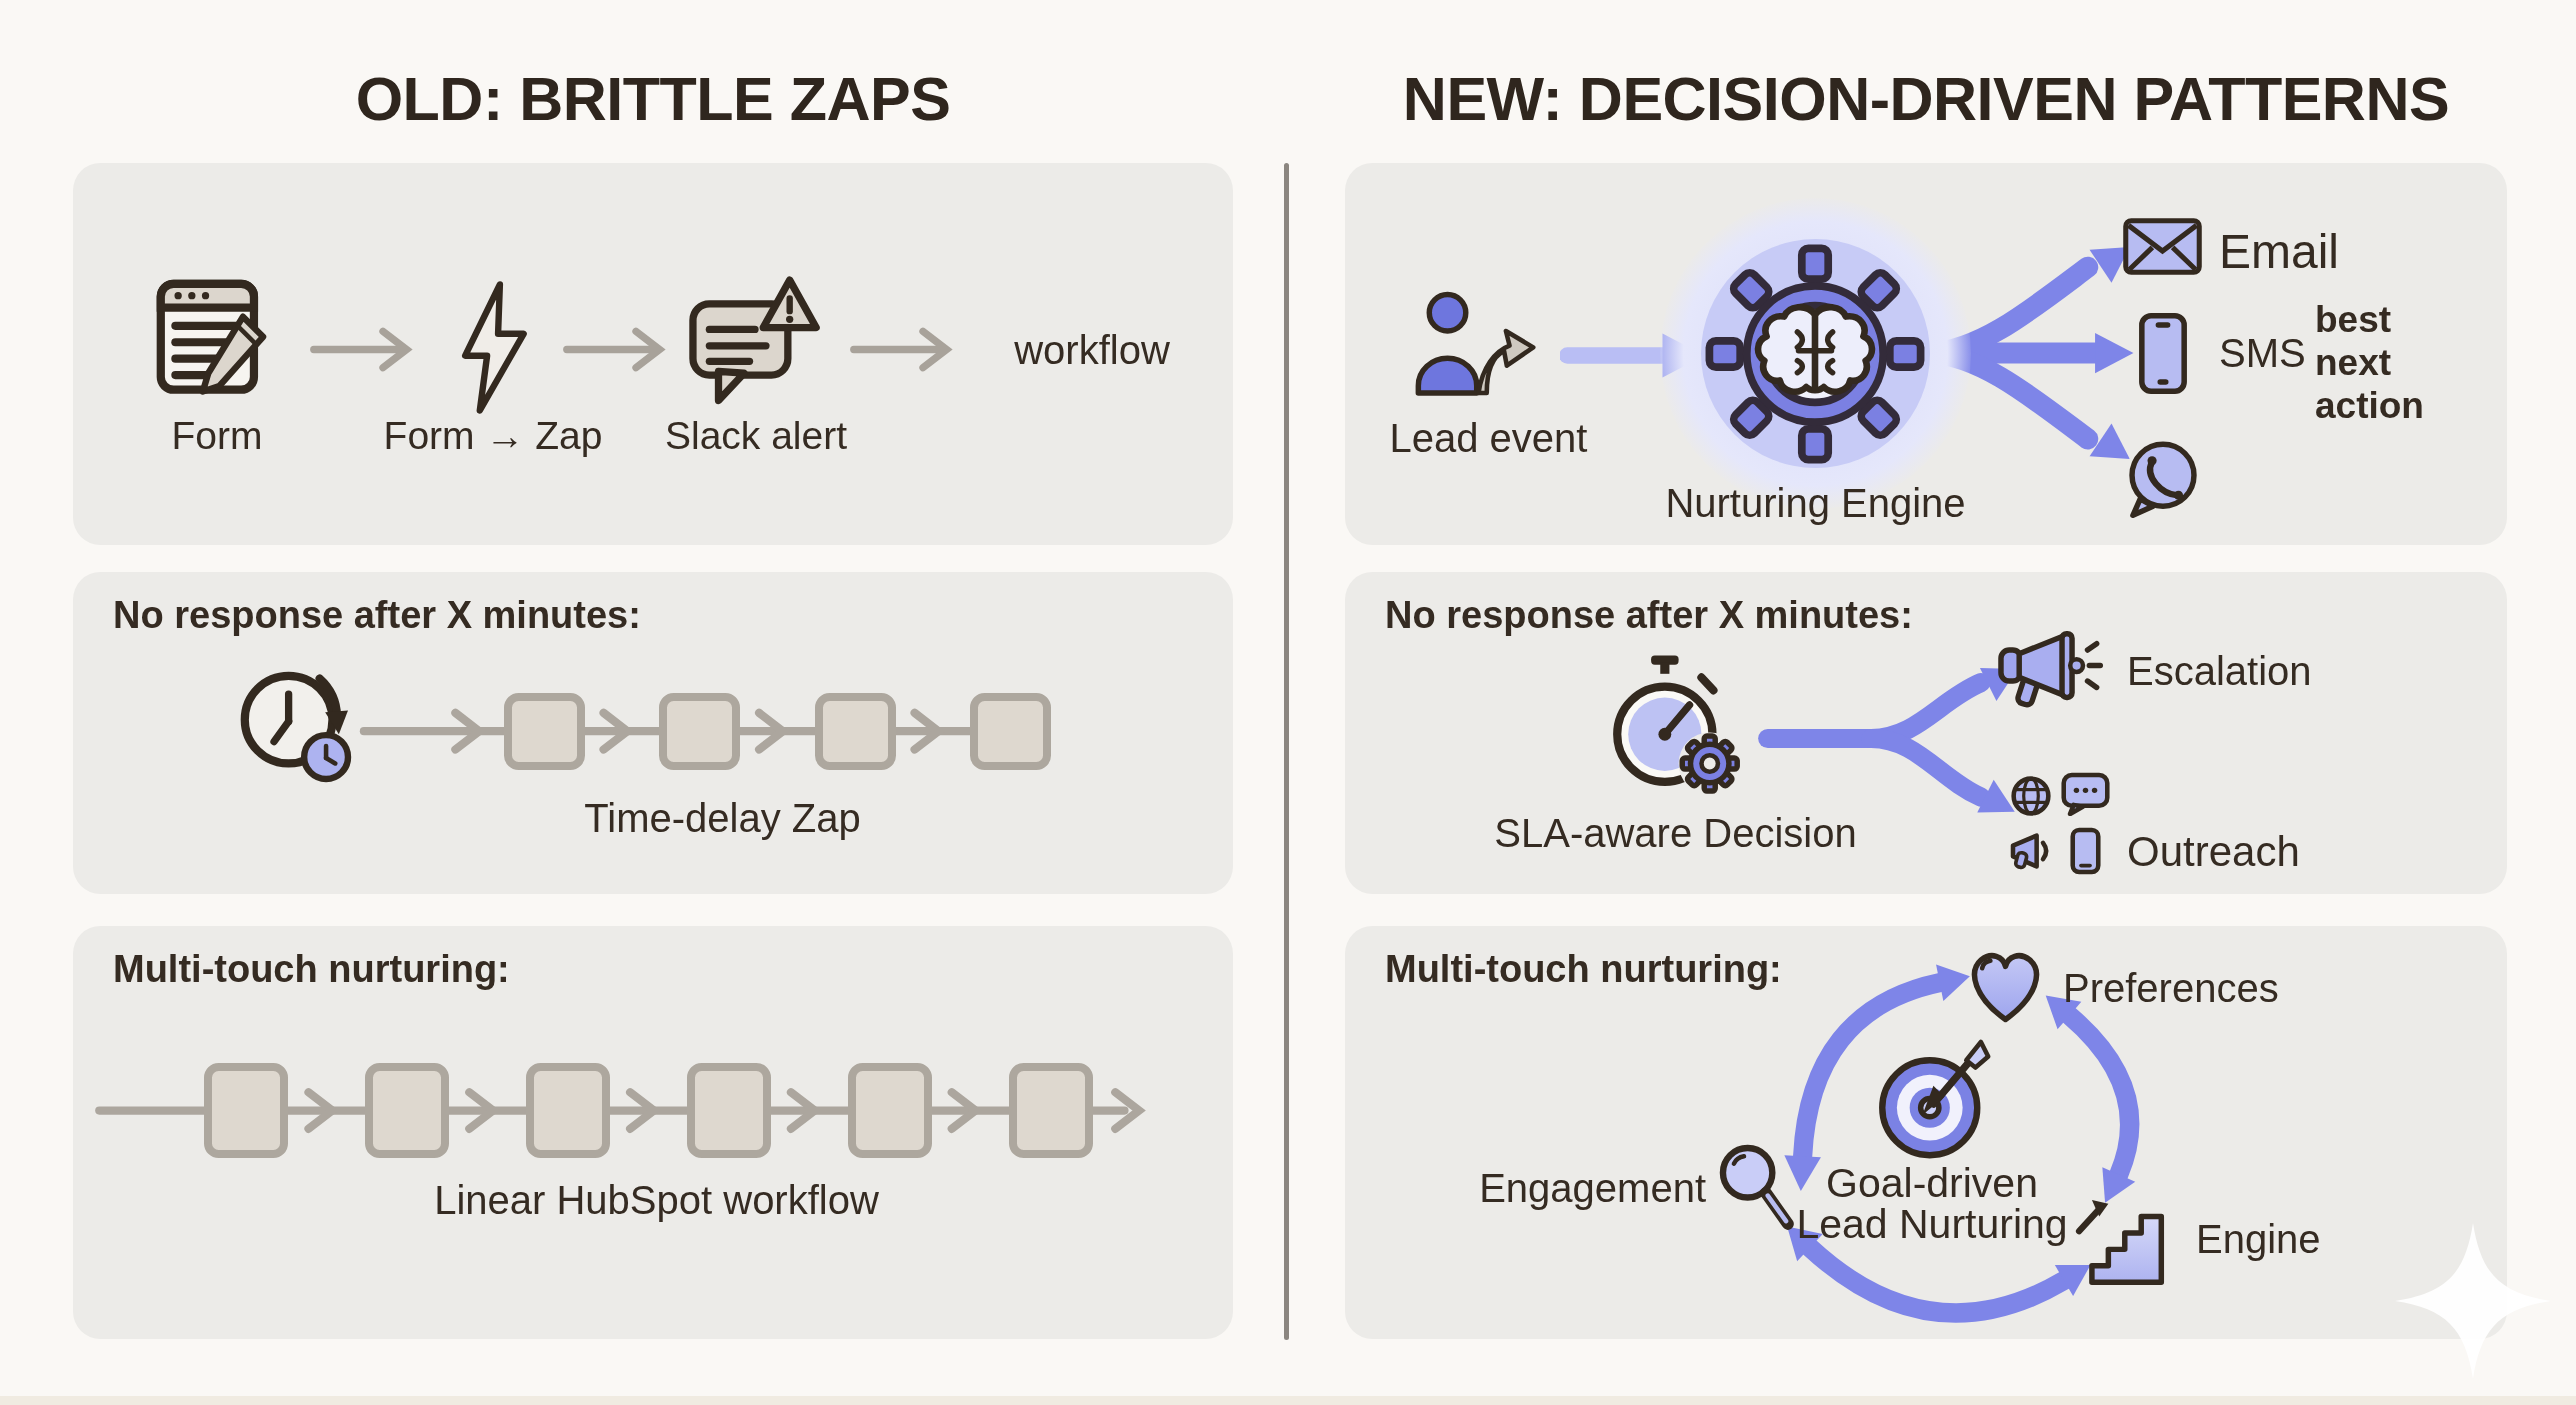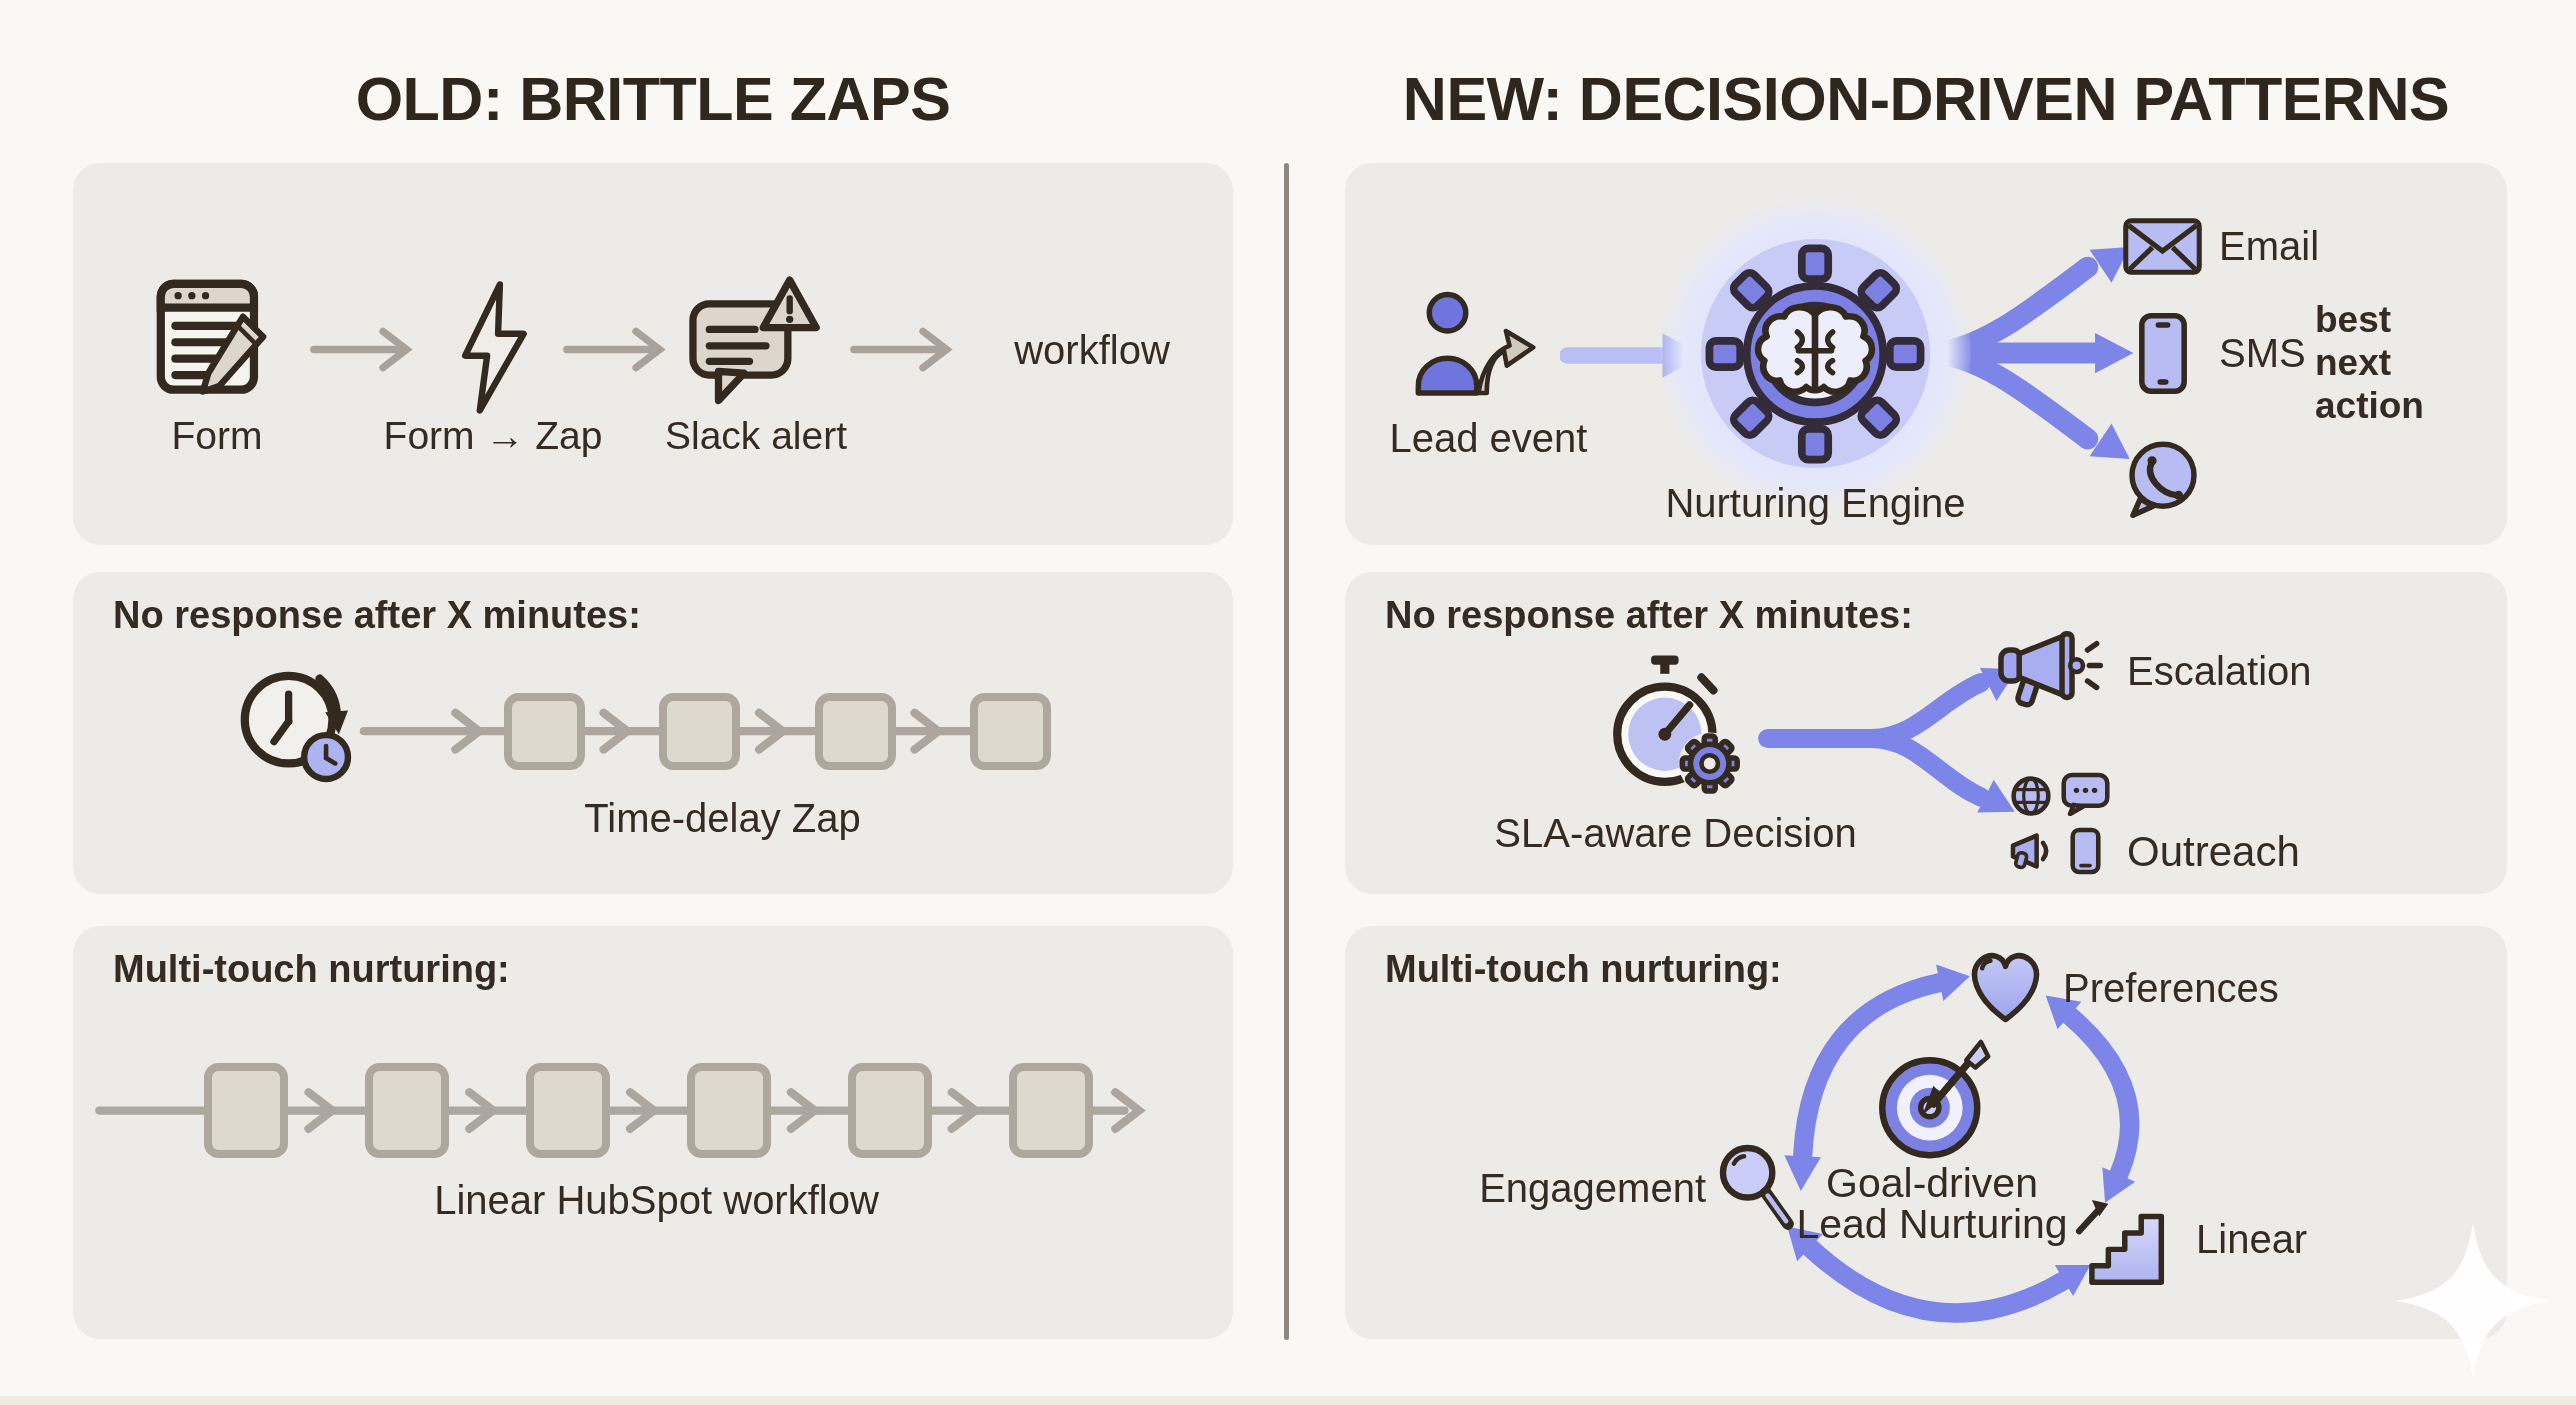--- a/index.html
+++ b/index.html
@@ -182,21 +182,21 @@
   </div>
   <div class="lbl center" style="left:306px;top:318px;width:329px;font-size:40px;">Nurturing Engine</div>
 
   <div class="abs" style="left:778px;top:55px;">
     <svg width="79" height="57" viewBox="0 0 86 62">
       <rect x="3" y="3" width="80" height="56" rx="6" fill="#B7BCF2" stroke="#33291F" stroke-width="5.5"></rect>
       <path d="M6 8 L43 36 L80 8" fill="none" stroke="#33291F" stroke-width="5.5"></path>
       <path d="M7 56 L32 32 M79 56 L54 32" fill="none" stroke="#33291F" stroke-width="5.5"></path>
     </svg>
   </div>
-  <div class="lbl" style="left:874px;top:61px;font-size:40px;">Email</div>
+  <div class="lbl" style="left:874px;top:61px;font-size:48px;">Email</div>
 
   <div class="abs" style="left:794px;top:150px;">
     <svg width="48" height="81" viewBox="0 0 52 88">
       <rect x="3" y="3" width="46" height="82" rx="10" fill="#B7BCF2" stroke="#33291F" stroke-width="6"></rect>
       <rect x="18" y="10" width="16" height="6" rx="3" fill="#33291F"></rect>
       <rect x="20" y="72" width="12" height="6" rx="3" fill="#33291F"></rect>
     </svg>
   </div>
   <div class="lbl" style="left:874px;top:168px;font-size:40px;">SMS</div>
 
@@ -431,21 +431,21 @@
         <linearGradient id="sg" x1="0" y1="0" x2="0" y2="1">
           <stop offset="0" stop-color="#D6D9F8"></stop>
             <stop offset="1" stop-color="#ADB3F0"></stop>
         </linearGradient>
       </defs>
       <path d="M24 104 V86 H42 V68 H60 V50 H78 V32 H100 V104 Z" fill="url(#sg)" stroke="#33291F" stroke-width="6" stroke-linejoin="round"></path>
       <line x1="10" y1="48" x2="32" y2="24" stroke="#33291F" stroke-width="7" stroke-linecap="round"></line>
       <polygon points="24,14 42,18 32,32" fill="#33291F"></polygon>
     </svg>
   </div>
-  <div class="lbl" style="left:851px;top:291px;font-size:40px;">Linear</div>
+  <div class="lbl" style="left:851px;top:291px;font-size:40px;">Engine</div>
 </div>
 
 <div class="abs" style="left:2395px;top:1223px;">
   <svg width="156" height="156" viewBox="0 0 160 160">
     <path d="M80 0 C 88 52 108 72 160 80 C 108 88 88 108 80 160 C 72 108 52 88 0 80 C 52 72 72 52 80 0 Z" fill="#FFFFFF" opacity="0.92"></path>
   </svg>
 </div>
 
 <div class="abs" style="left:0;bottom:0;width:2576px;height:9.1px;background:#F0EBE1;"></div>
 

